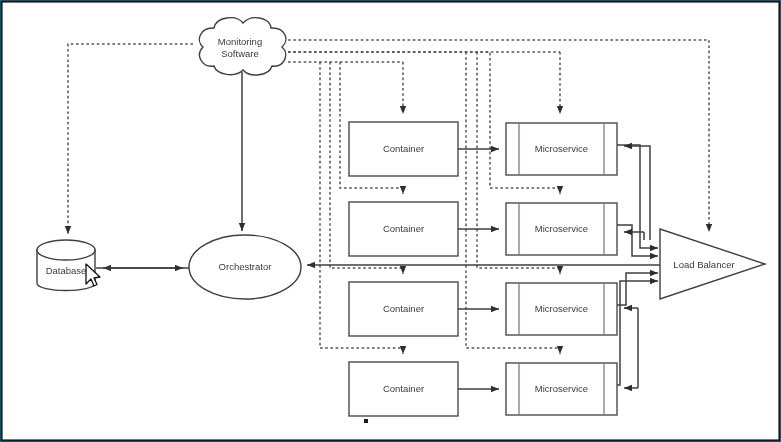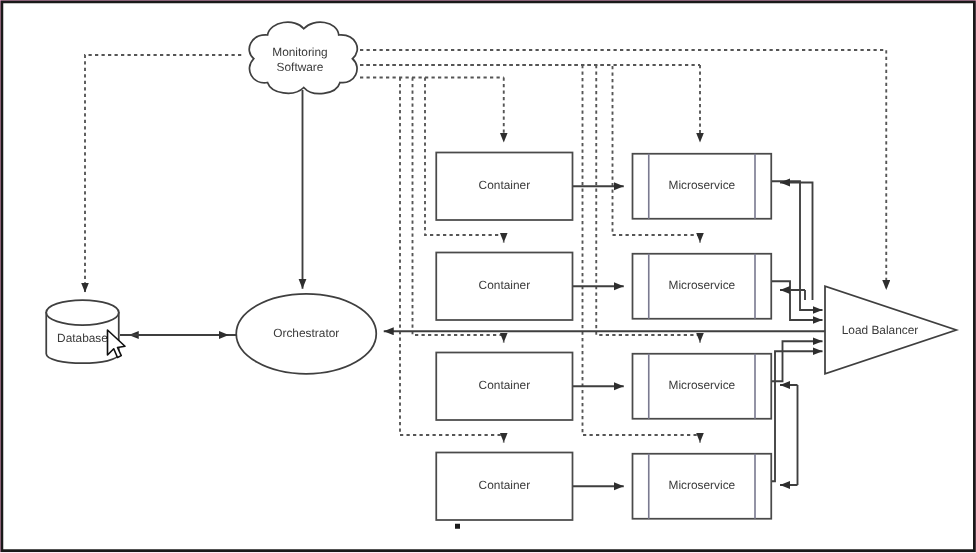--- a/index.html
+++ b/index.html
@@ -1,18 +1,18 @@
 <!DOCTYPE html>
 <html><head>
 <meta charset="utf-8">
 <style>
   html,body{margin:0;padding:0;background:#ffffff;}
   body{width:781px;height:442px;overflow:hidden;
        font-family:"Liberation Sans","DejaVu Sans",sans-serif;}
-  #canvas{position:relative;width:781px;height:442px;background:#f9a8d4;}
+  #canvas{position:relative;width:781px;height:442px;background:#0ea5e9;}
   svg{display:block;}
   .lbl{font-family:"Liberation Sans","DejaVu Sans",sans-serif;
        font-size:9.5px;fill:#3a3a3a;text-anchor:middle;dominant-baseline:middle;}
 </style>
 </head>
 <body>
 
 <div id="canvas">
   <svg width="781" height="442" viewBox="0 0 781 442">
 

